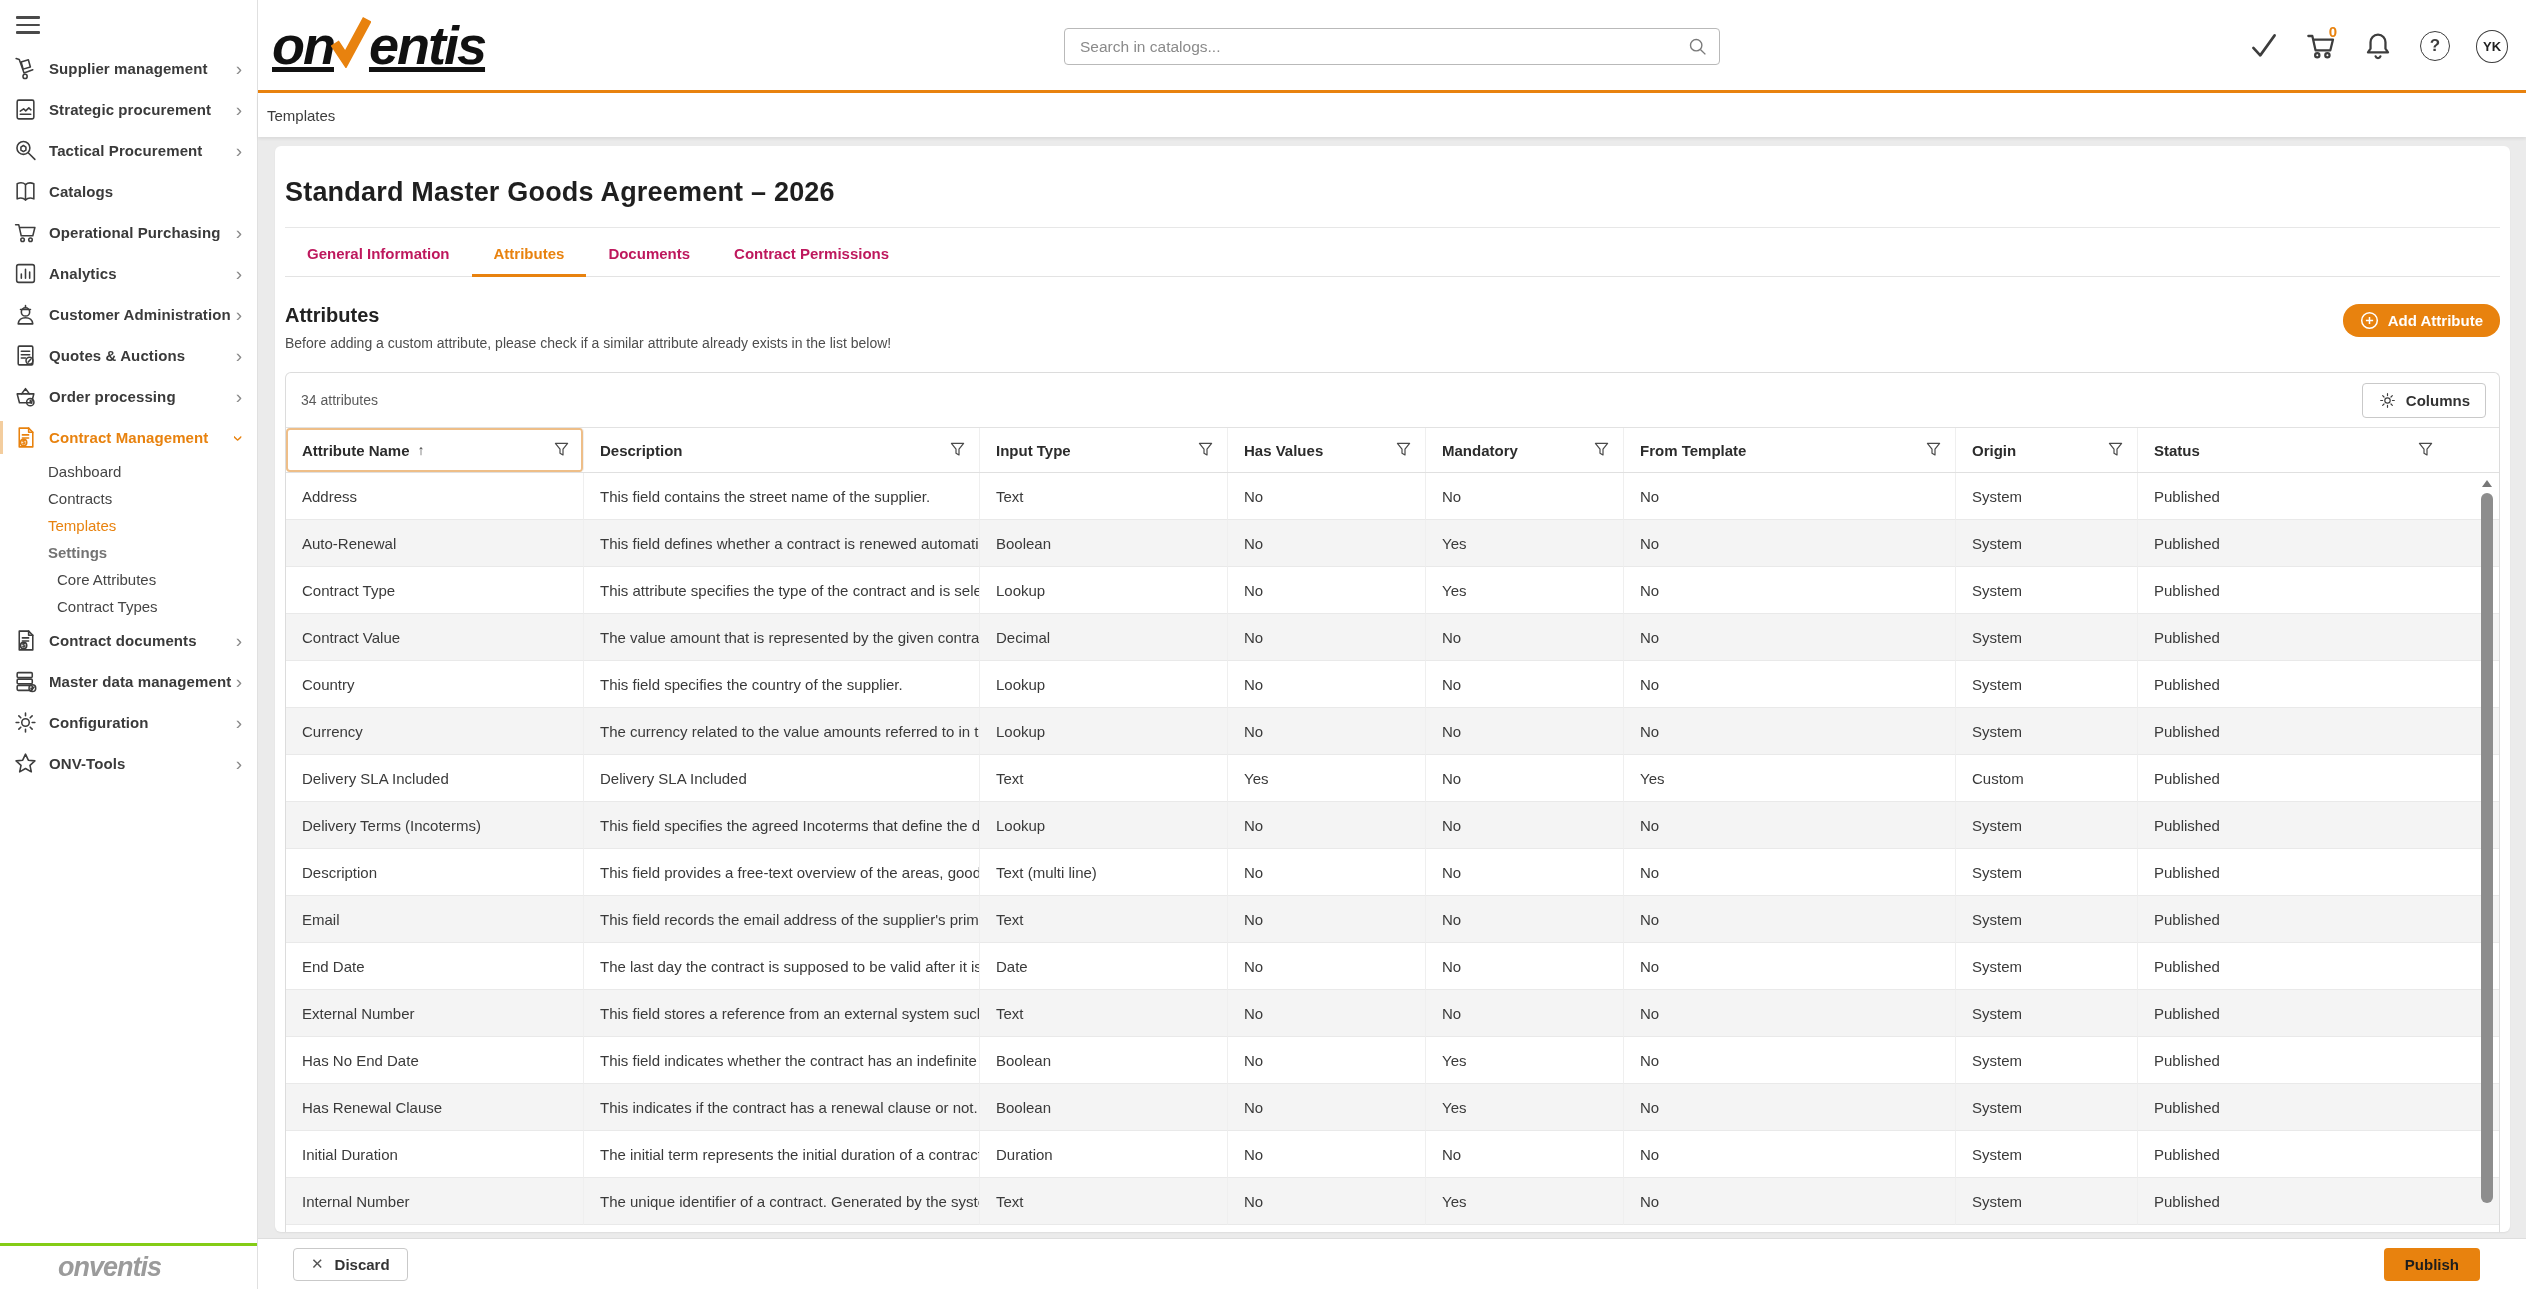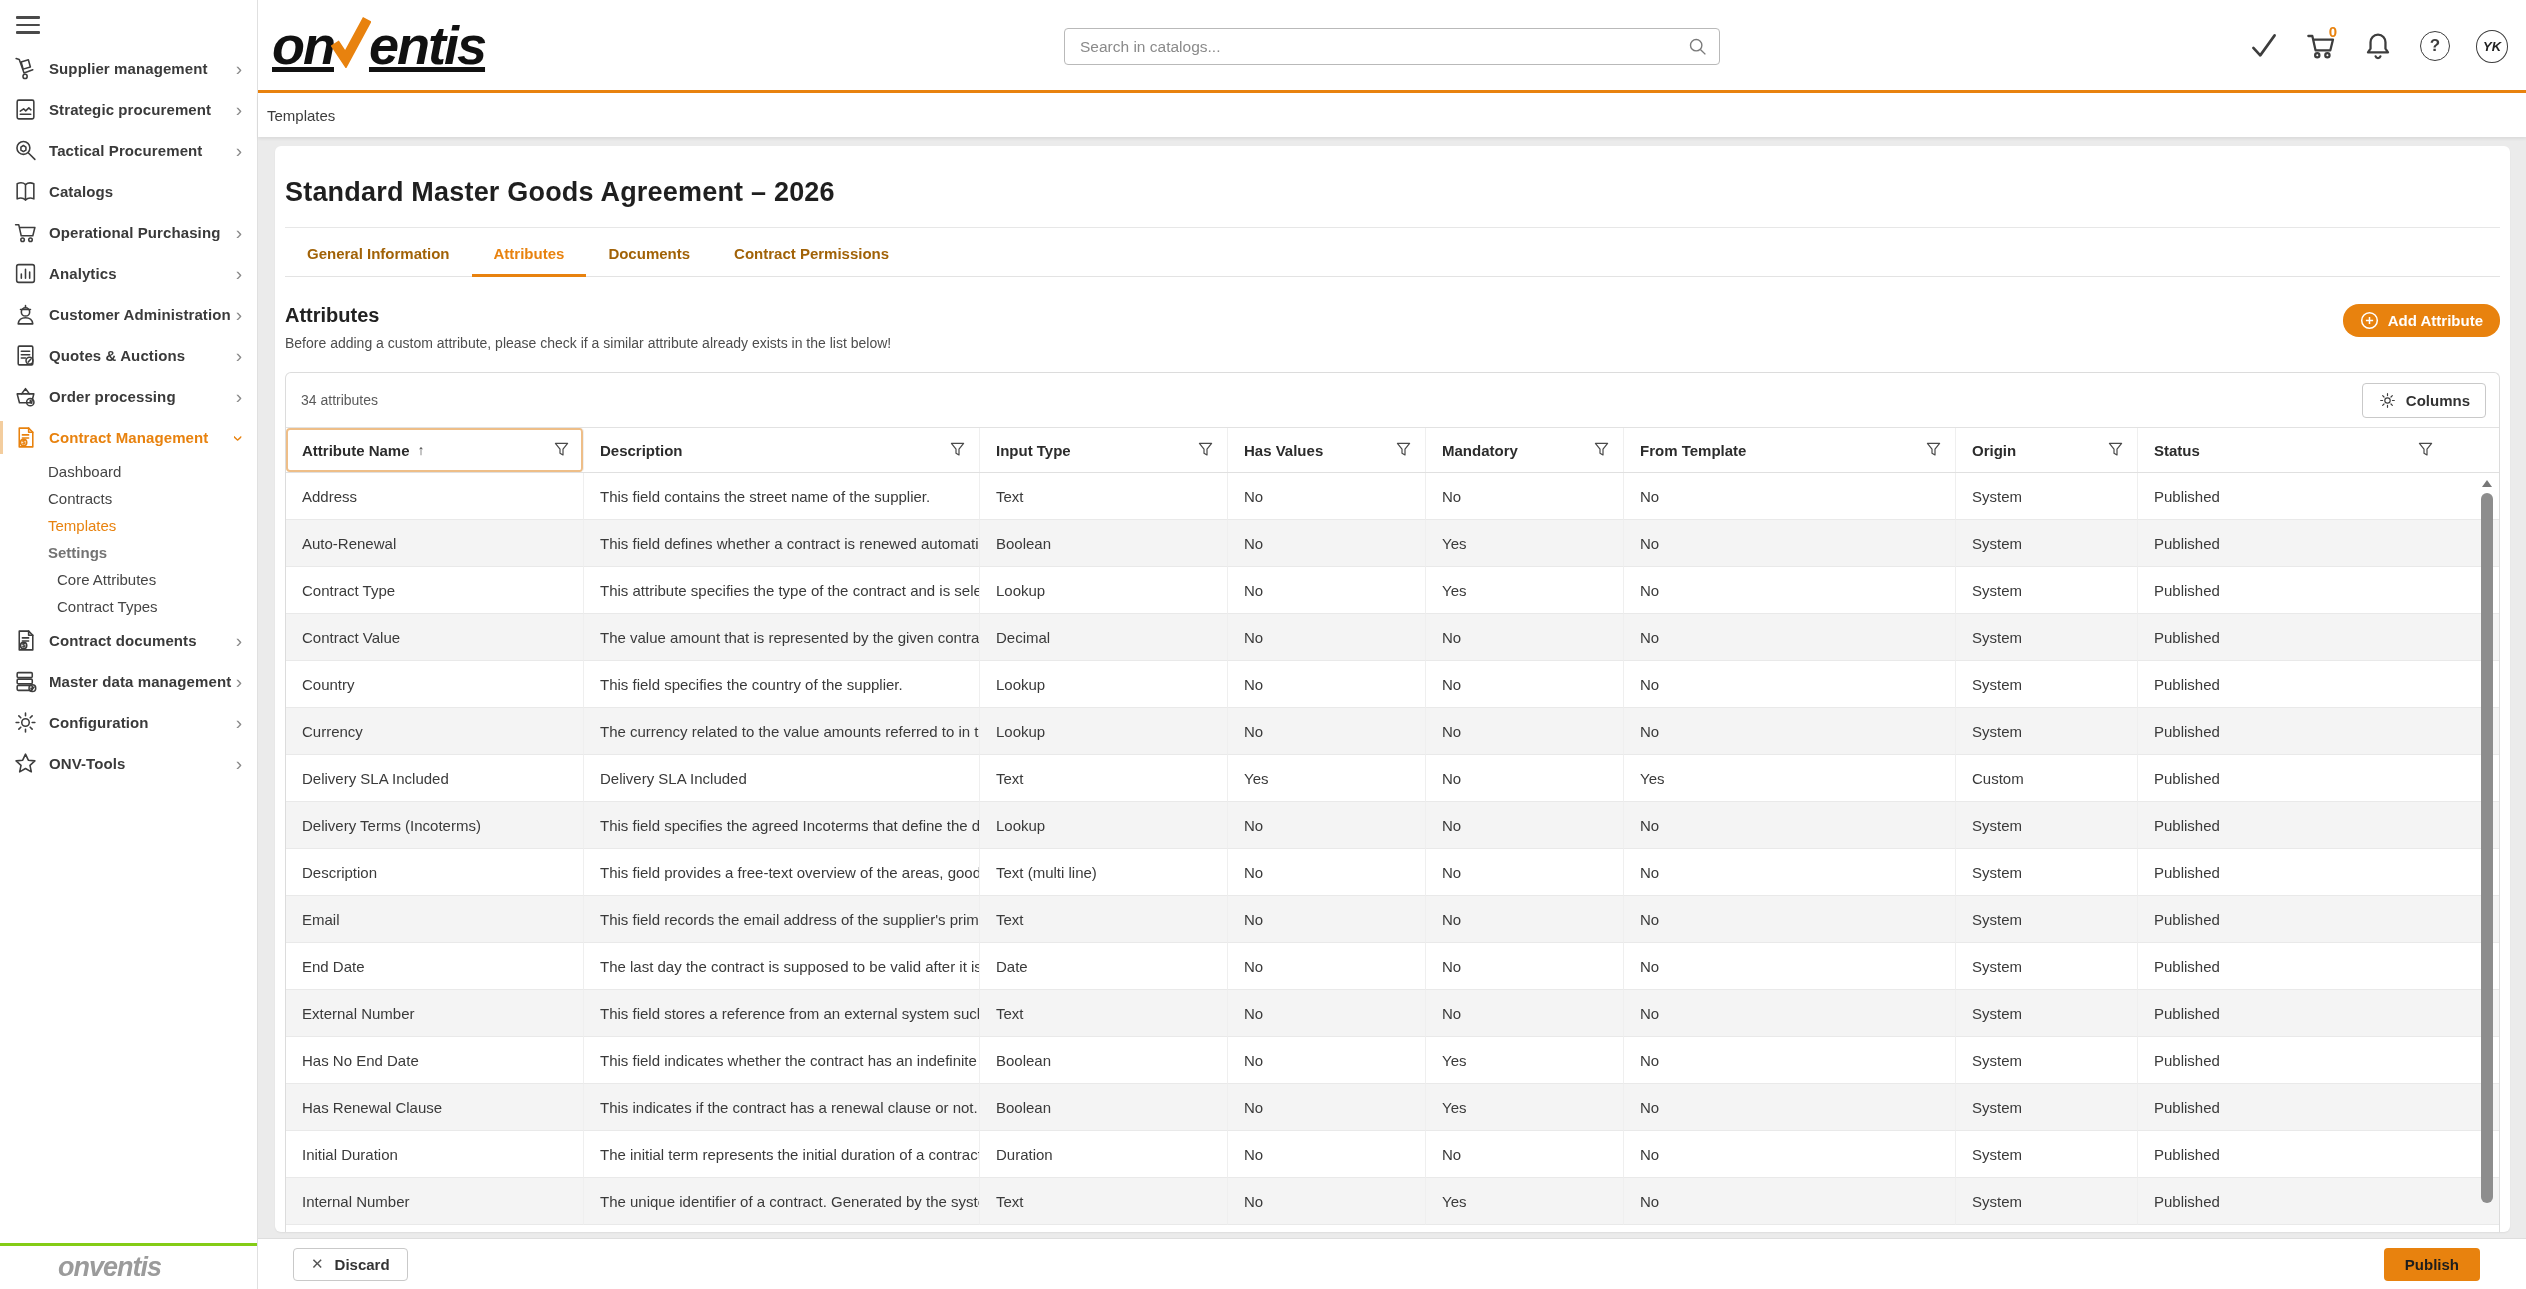--- a/index.html
+++ b/index.html
@@ -36,29 +36,29 @@
   .logo .lcheck { width:40px; height:52px; margin:0 -2px 6px -3px; }
   .search { position:absolute; left:50%; transform:translateX(-50%); top:28px; width:656px; height:37px; }
   .search input { width:100%; height:100%; border:1px solid #b9b9b9; border-radius:4px; padding:0 44px 0 15px; font-size:15.5px; color:#444; font-family:"Liberation Sans",sans-serif; background:#fff; }
   .search input::placeholder { color:#8a8a8a; }
   .search .mag { position:absolute; right:12px; top:8px; width:21px; height:21px; }
   .topicons { position:absolute; right:18px; top:26px; display:flex; align-items:center; gap:25px; }
   .tico { width:32px; height:40px; display:flex; align-items:center; justify-content:center; position:relative; cursor:pointer; }
   .tico svg { stroke:#3d3d3d; fill:none; stroke-width:1.7; stroke-linecap:round; stroke-linejoin:round; }
   .badge { position:absolute; top:-3px; right:0px; color:#e8820e; font-size:15px; font-weight:700; }
   .qmark { width:30px; height:30px; border:1.8px solid #3d3d3d; border-radius:50%; display:flex; align-items:center; justify-content:center; font-size:17px; font-weight:700; color:#3d3d3d; }
-  .avatar { width:33px; height:33px; border:1.8px solid #3d3d3d; border-radius:50%; display:flex; align-items:center; justify-content:center; font-size:13px; font-weight:700; color:#222;font-style:italic; }
+  .avatar { width:33px; height:33px; border:1.8px solid #3d3d3d; border-radius:50%; display:flex; align-items:center; justify-content:center; font-size:13px; font-weight:700; color:#222; }
 
   .crumbbar { height:44px; background:#fff; display:flex; align-items:center; padding-left:9px; font-size:15px; color:#3c3c3c; box-shadow:0 2px 3px rgba(0,0,0,.07); position:relative; z-index:2; }
 
   .content { flex:1; display:flex; flex-direction:column; background:#ebebeb; min-height:0; }
   .card { flex:1; margin:9px 16px 6px 17px; background:#fff; border-radius:6px; box-shadow:0 1px 2px rgba(0,0,0,.06); padding:0 10px; display:flex; flex-direction:column; min-height:0; }
   .page-title { margin-top:31px; font-size:27px; font-weight:700; color:#1f1f1f; letter-spacing:.2px; }
   .tabs { margin-top:19px; border-top:1px solid #e7e7e7; border-bottom:1px solid #e3e3e3; display:flex; padding-top:0; }
-  .tab { padding:17px 22px 14px 22px; font-size:15px; font-weight:600; color:#a16207; cursor:pointer; position:relative; }
+  .tab { padding:17px 22px 14px 22px; font-size:15px; font-weight:600; color:#be185d; cursor:pointer; position:relative; }
   .tab.active { color:#e8820e; }
   .tab.active::after { content:""; position:absolute; left:0; right:0; bottom:-1px; height:3px; background:#e8820e; }
 
   .section-head { margin-top:27px; display:flex; justify-content:space-between; align-items:flex-start; }
   .section-title { font-size:20px; font-weight:700; color:#222; }
   .section-sub { margin-top:8px; font-size:14px; color:#4d4d4d; }
   .btn-add { display:flex; align-items:center; gap:9px; background:#e8820e; color:#fff; border:none; border-radius:16px; height:33px; padding:0 17px; font-size:15px; font-weight:700; font-family:"Liberation Sans",sans-serif; cursor:pointer; }
   .btn-add svg { stroke:#fff; fill:none; stroke-width:1.6; }
 
   .tablebox { margin-top:21px; border:1px solid #dcdcdc; border-radius:6px 6px 0 0; border-bottom:none; flex:1; min-height:0; position:relative; overflow:hidden; display:flex; flex-direction:column; }

